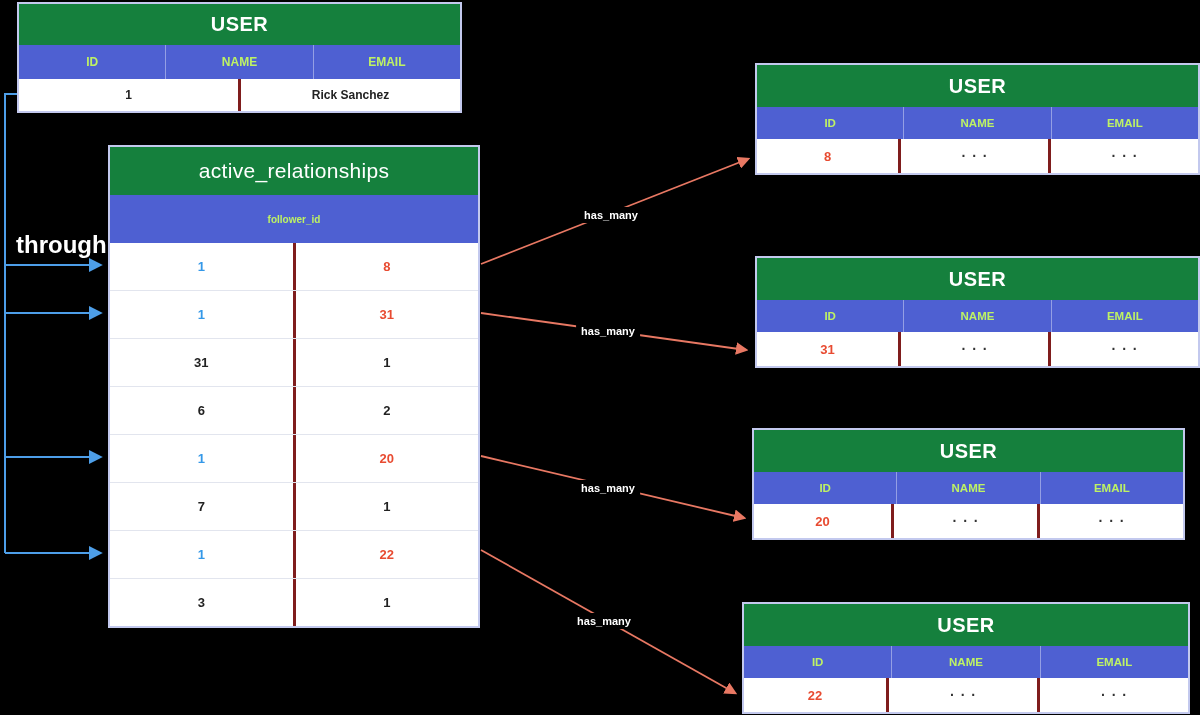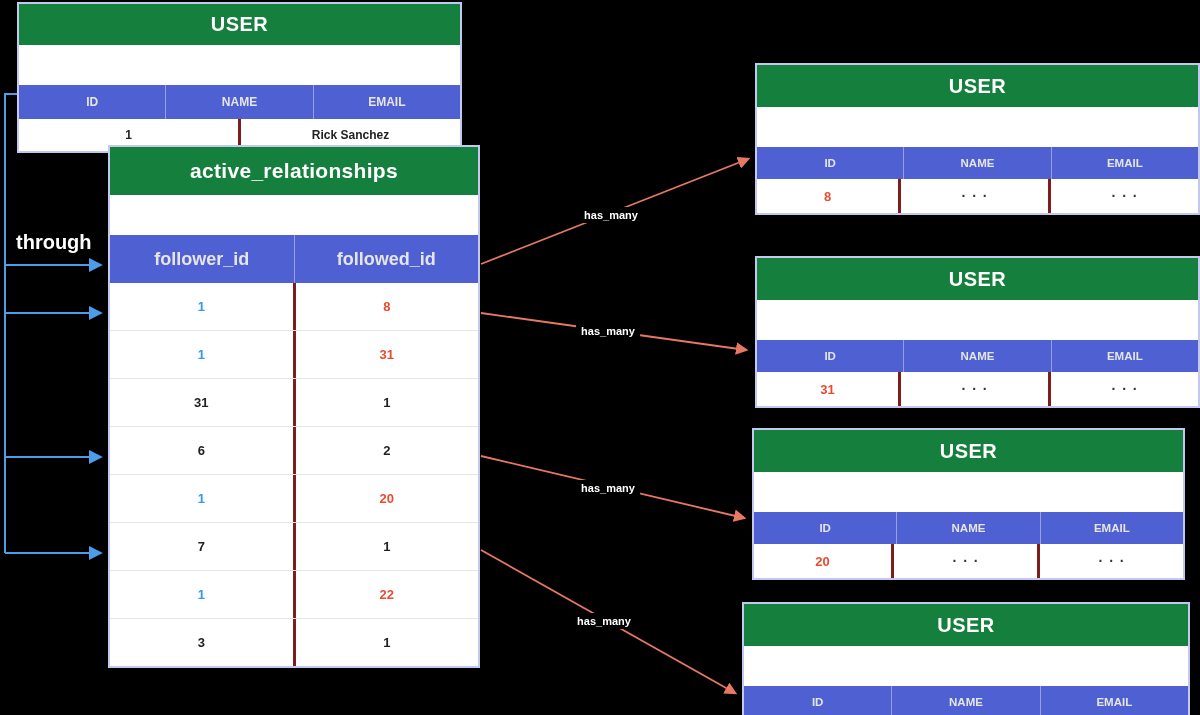--- a/index.html
+++ b/index.html
@@ -5,37 +5,37 @@
   html,body { margin:0; padding:0; }
   body {
     width:1200px; height:715px; position:relative; overflow:hidden;
     background:#000; font-family:"Liberation Sans","DejaVu Sans",sans-serif;
   }
   .tbl { position:absolute; background:#fff; border:2px solid #c3c9ee; box-sizing:border-box; z-index:1; }
   .tbl-title {
     background:#15803d; color:#fff; font-weight:bold;
     display:flex; align-items:center; justify-content:center; letter-spacing:.5px;
   }
-  .tbl-cols { display:flex; background:#4e60d2; color:#e5e5e5; font-weight:bold;margin-top:40px; }
+  .tbl-cols { display:flex; background:#4e60d2; color:#bef264; font-weight:bold; }
   .tbl-row  { display:flex; background:#fff; color:#222; font-weight:bold; }
   .tbl-row + .tbl-row { border-top:1px solid #e2e5ee; }
   .cell { flex:1; display:flex; align-items:center; justify-content:center; box-sizing:border-box; }
   .tbl-cols .cell + .cell { border-left:1px solid rgba(255,255,255,.4); }
   .tbl-row  .cell + .cell { border-left:3px solid #7f1d1d; }
 
   
   #user-main { left:17px; top:2px; width:445px; }
   #user-main .tbl-title { height:41px; font-size:20px; }
   #user-main .tbl-cols  { height:34px; font-size:12px; }
   #user-main .tbl-row   { height:32px; font-size:12px; }
 
   
   #ar { left:108px; top:145px; width:372px; }
-  #ar .tbl-title { height:48px; font-size:21px; font-weight:700; letter-spacing:.3px; }
-  #ar .tbl-cols  { height:48px; font-size:18px; }
+  #ar .tbl-title { height:48px; font-size:21px; font-weight:400; letter-spacing:.3px; }
+  #ar .tbl-cols  { height:48px; font-size:10px; }
   #ar .tbl-row   { height:47px; font-size:13px; }
 
   
   .user-r .tbl-title { height:42px; font-size:20px; }
   .user-r .tbl-cols  { height:32px; font-size:11.5px; }
   .user-r .tbl-row   { height:34px; font-size:13px; }
   #user-r0 { left:755px; top:63px;  width:445px; }
   #user-r1 { left:755px; top:256px; width:445px; }
   #user-r2 { left:752px; top:428px; width:433px; }
   #user-r3 { left:742px; top:602px; width:448px; }
@@ -46,21 +46,21 @@
 
   svg.overlay { position:absolute; left:0; top:0; z-index:5; pointer-events:none; }
 
   .hm-label {
     position:absolute; z-index:6; transform:translate(-50%,-50%);
     background:#000; color:#fff; font-weight:bold; font-size:11px; padding:2px 5px;
     white-space:nowrap;
   }
   #lbl-through {
     position:absolute; z-index:6; left:16px; top:231px;
-    color:#fff; font-weight:bold; font-size:20px;
+    color:#fff; font-weight:bold; font-size:24px;
   }
 </style>
 </head>
 <body>
 
 <div class="tbl" id="user-main">
   <div class="tbl-title">USER</div>
   <div class="tbl-cols">
     <div class="cell">ID</div>
     <div class="cell">NAME</div>
@@ -69,21 +69,20 @@
   <div class="tbl-row">
     <div class="cell">1</div>
     <div class="cell">Rick Sanchez</div>
   </div>
 </div>
 
 <div class="tbl" id="ar">
   <div class="tbl-title">active_relationships</div>
   <div class="tbl-cols">
     <div class="cell">follower_id</div>
-    <div class="cell">followed_id</div>
   </div>
   <div class="tbl-row">
     <div class="cell hl-blue">1</div>
     <div class="cell hl-red">8</div>
   </div>
   <div class="tbl-row">
     <div class="cell hl-blue">1</div>
     <div class="cell hl-red">31</div>
   </div>
   <div class="tbl-row">

